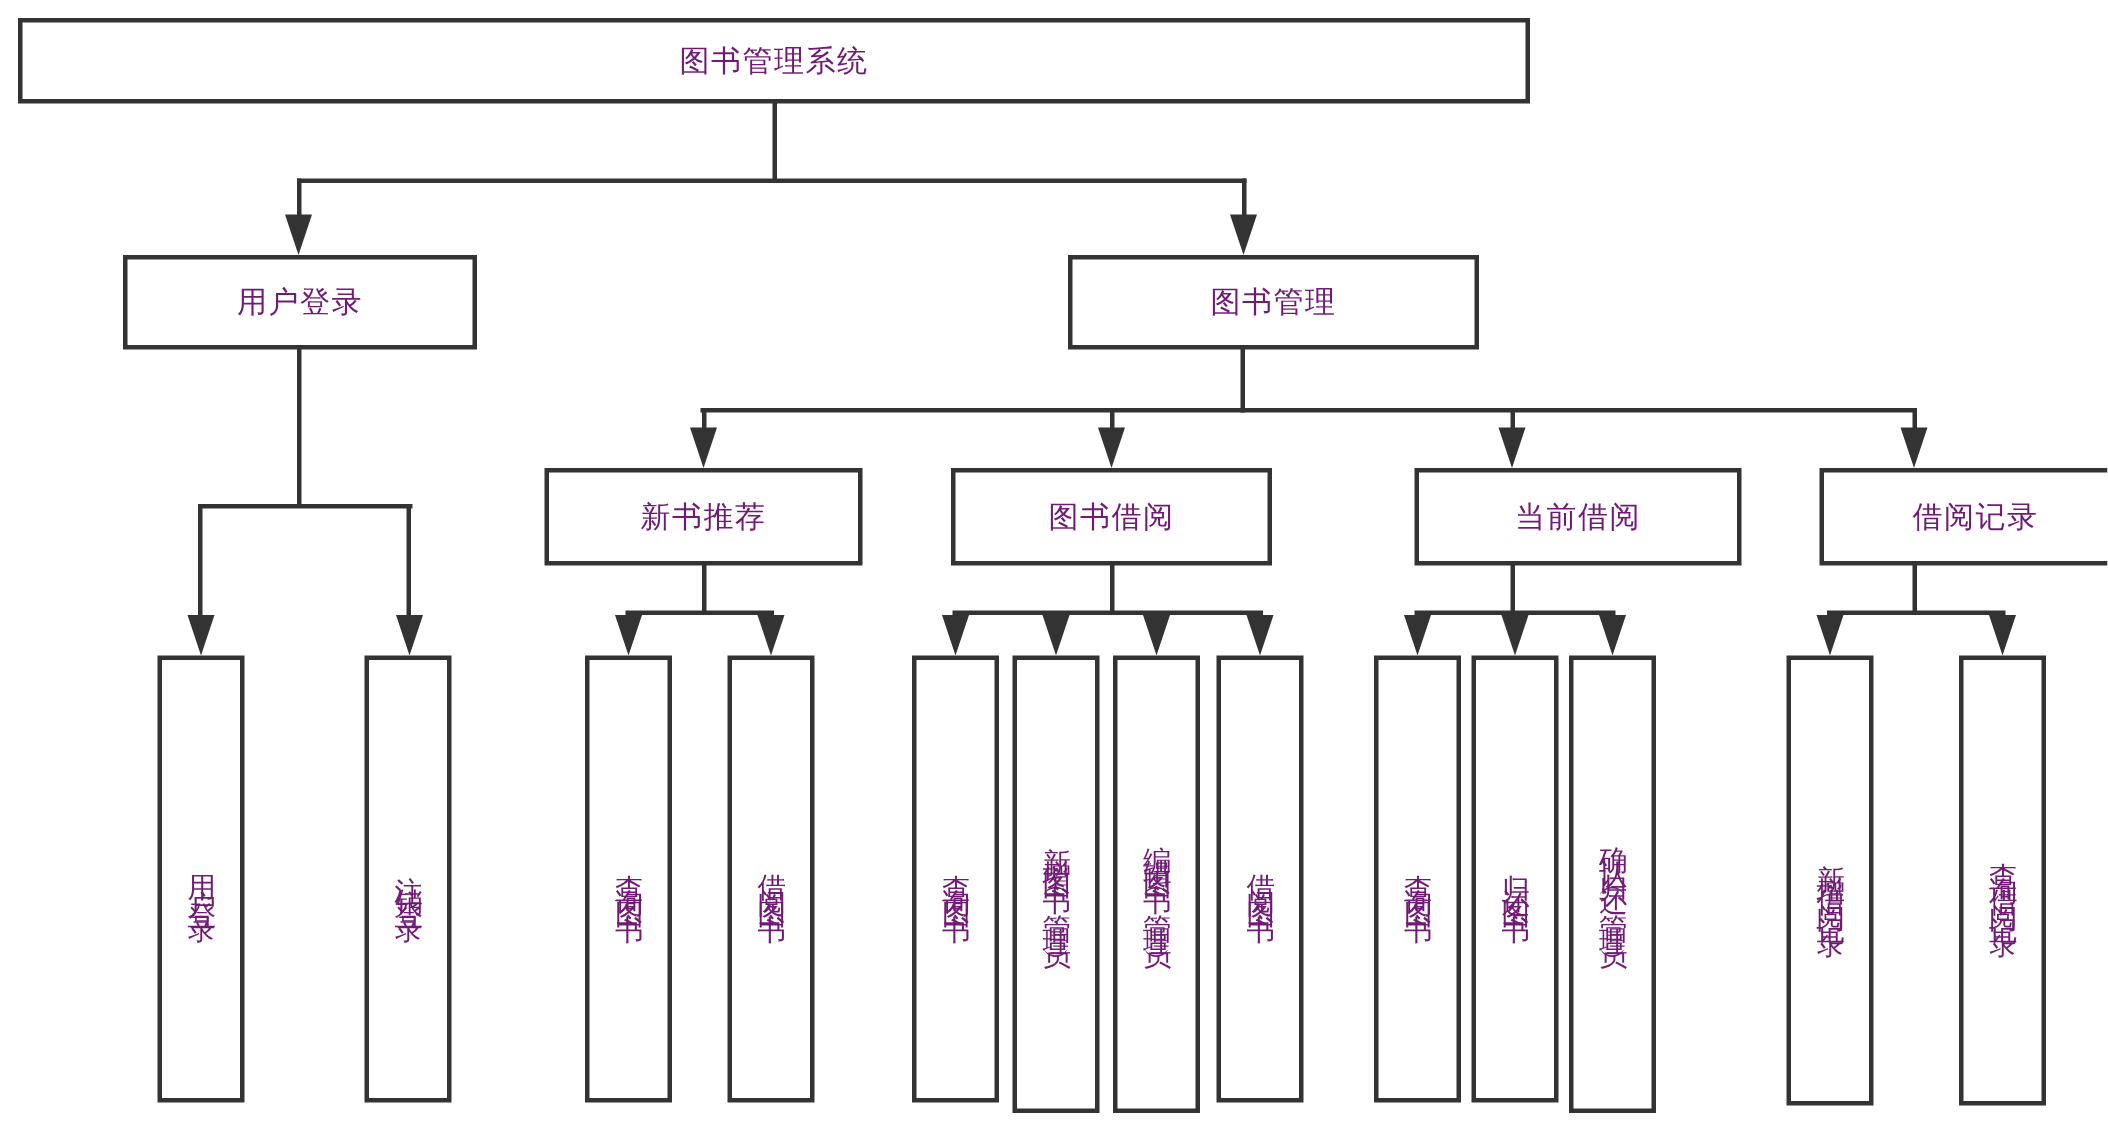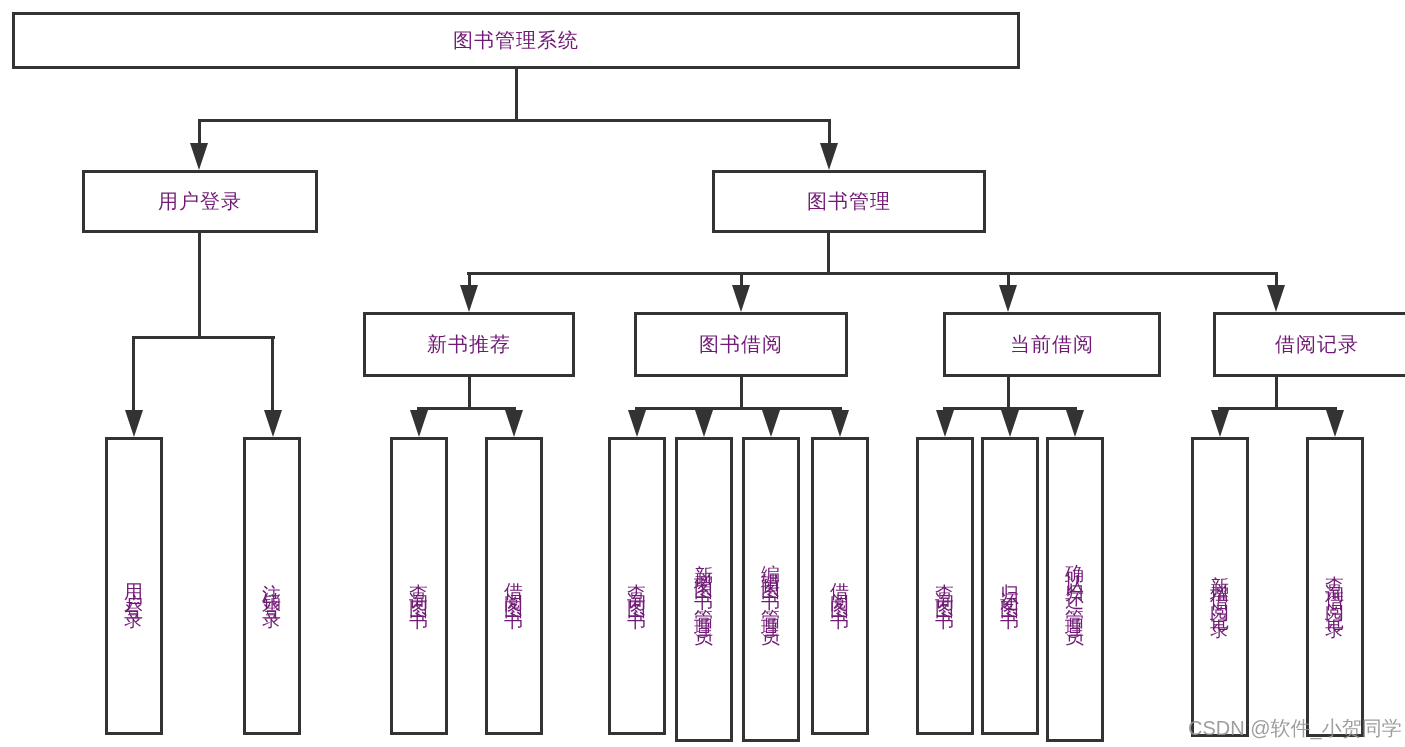--- a/index.html
+++ b/index.html
@@ -173,15 +173,14 @@
     <span class="vtext">确认归还（管理员）</span>
   </div>
 
   <div class="box vbox" style="left:1191px; top:437px; width:58px; height:300px;">
     <span class="vtext">新增借阅记录</span>
   </div>
   <div class="box vbox" style="left:1306px; top:437px; width:58px; height:300px;">
     <span class="vtext">查询借阅记录</span>
   </div>
 
-  <div class="watermark">CSDN @软件_小贺同学</div>
 
 </div>
 
 </body></html>

